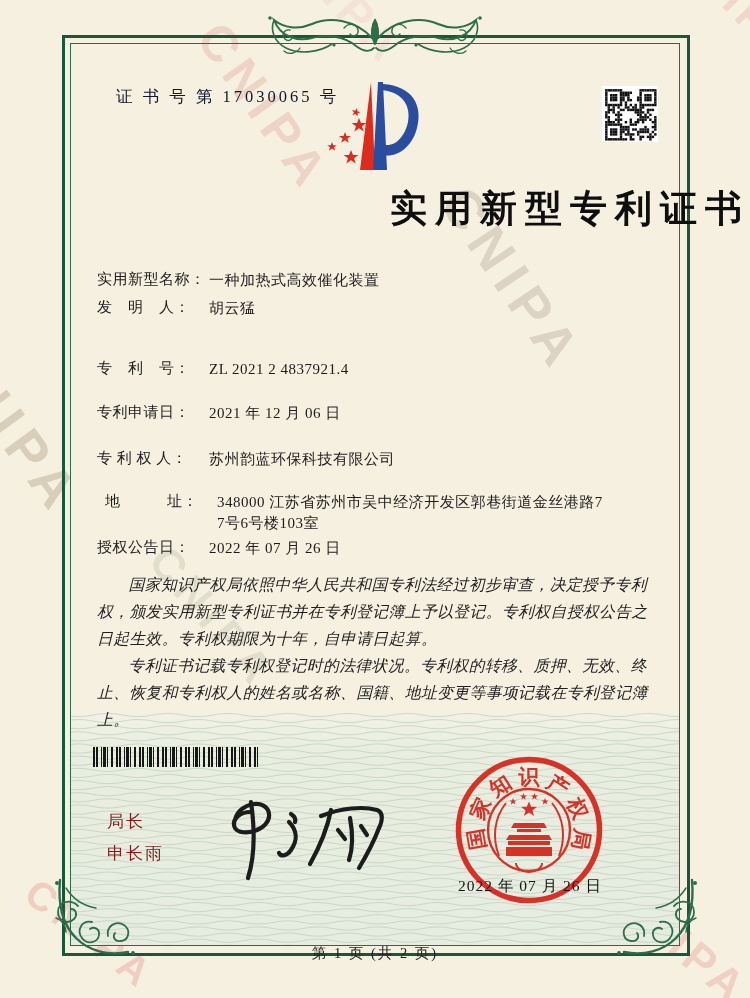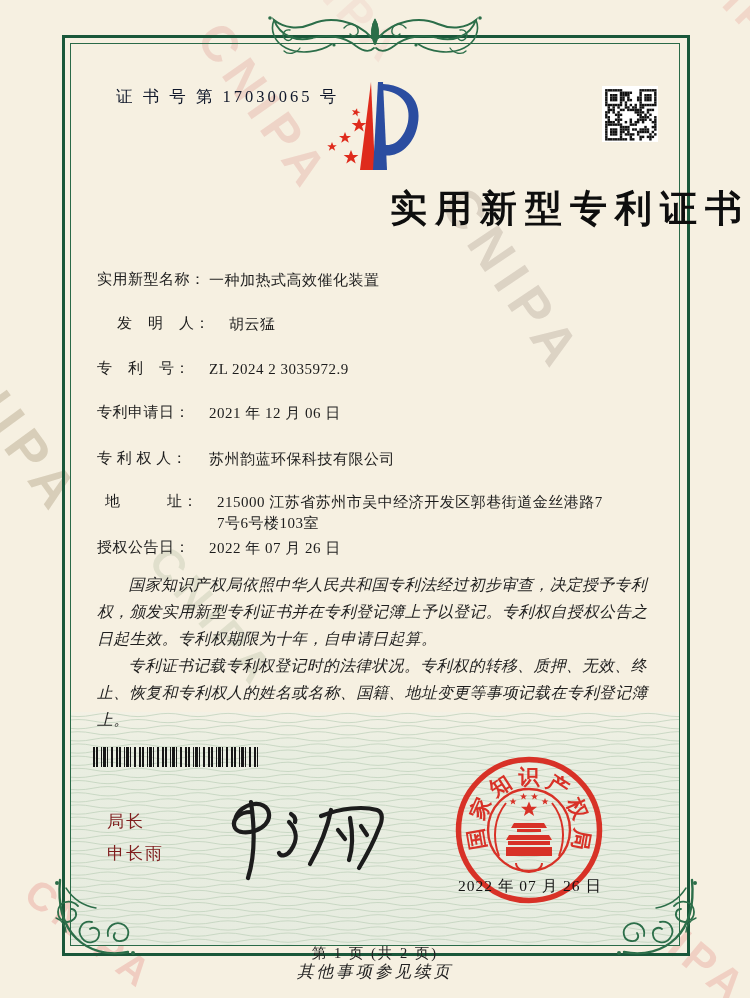--- a/index.html
+++ b/index.html
@@ -33,21 +33,21 @@
   
   .cert-no{position:absolute;left:96px;top:86px;font-size:16.5px;letter-spacing:3px;color:#0f172a;z-index:5;margin-left:20px;}
   .logo{position:absolute;left:315px;top:70px;z-index:5;}
   .qr{position:absolute;left:602px;top:86px;z-index:5;background:#fff;}
   .title{position:absolute;left:0;right:0;top:184px;text-align:right;font-size:37px;font-weight:bold;
          letter-spacing:8px;color:#0e0e0e;z-index:5;}
   
   .field{position:absolute;left:97px;display:flex;font-size:15px;z-index:5;}
   .field .lab{width:112px;flex:none;white-space:nowrap;letter-spacing:.5px;}
   .field .val{white-space:pre-line;line-height:1.42;letter-spacing:.5px;}
-  .f-name{top:270px;} .f-inv{top:314px;margin-left:20px;} .f-pno{top:359px;} .f-fdate{top:403px;}
+  .f-name{top:270px;} .f-inv{top:298px;} .f-pno{top:359px;} .f-fdate{top:403px;}
   .f-pat{top:449px;} .f-addr{top:492px;margin-left:8px;} .f-gdate{top:538px;} .f-gno{top:538px;left:390px;}
   .f-gno .lab{width:118px;}
   
   .paras{position:absolute;left:97px;top:571px;width:560px;z-index:5;font-size:15.8px;line-height:27px;
          font-style:italic;color:#1e1e1e;letter-spacing:.4px;}
   .paras p{margin:0;text-indent:2em;}
   
   .barcode{position:absolute;left:93px;top:747px;width:165px;height:20px;z-index:5;
     background:repeating-linear-gradient(90deg,#161616 0 2px,rgba(0,0,0,0) 2px 3px,#161616 3px 5px,
       rgba(0,0,0,0) 5px 8px,#161616 8px 9px,rgba(0,0,0,0) 9px 10px,#161616 10px 13px,rgba(0,0,0,0) 13px 14px,
@@ -435,33 +435,33 @@
   <div class="field f-name">
     <span class="lab">实用新型名称：</span>
     <span class="val">一种加热式高效催化装置</span>
   </div>
   <div class="field f-inv">
     <span class="lab">发　明　人：</span>
     <span class="val">胡云猛</span>
   </div>
   <div class="field f-pno">
     <span class="lab">专　利　号：</span>
-    <span class="val">ZL 2024 2 3035972.9</span>
+    <span class="val">ZL 2021 2 4837921.4</span>
   </div>
   <div class="field f-fdate">
     <span class="lab">专利申请日：</span>
     <span class="val">2021 年 12 月 06 日</span>
   </div>
   <div class="field f-pat">
     <span class="lab">专 利 权 人：</span>
     <span class="val">苏州韵蓝环保科技有限公司</span>
   </div>
   <div class="field f-addr">
     <span class="lab">地　　　址：</span>
-    <span class="val" style="width:452px">215000 江苏省苏州市吴中经济开发区郭巷街道金丝港路7
+    <span class="val" style="width:452px">348000 江苏省苏州市吴中经济开发区郭巷街道金丝港路7
 7号6号楼103室</span>
   </div>
   <div class="field f-gdate">
     <span class="lab">授权公告日：</span>
     <span class="val">2022 年 07 月 26 日</span>
   </div>
 
   <div class="paras">
     <p>国家知识产权局依照中华人民共和国专利法经过初步审查，决定授予专利权，颁发实用新型专利证书并在专利登记簿上予以登记。专利权自授权公告之日起生效。专利权期限为十年，自申请日起算。</p>
     <p>专利证书记载专利权登记时的法律状况。专利权的转移、质押、无效、终止、恢复和专利权人的姓名或名称、国籍、地址变更等事项记载在专利登记簿上。</p>
@@ -509,14 +509,13 @@
         <rect x="-12" y="-1" width="24" height="3"></rect>
         <path d="M-20,5 h40 l3,5 h-46 z"></path>
         <rect x="-21" y="11" width="42" height="4"></rect>
         <rect x="-23" y="17" width="46" height="9"></rect>
       </g>
     </g>
   </svg>
   <div class="seal-date">2022 年 07 月 26 日</div>
 
   <div class="page-num">第 1 页 (共 2 页)</div>
-  <div class="foot-note">其他事项参见续页</div>
 </div>
 
 </body></html>

